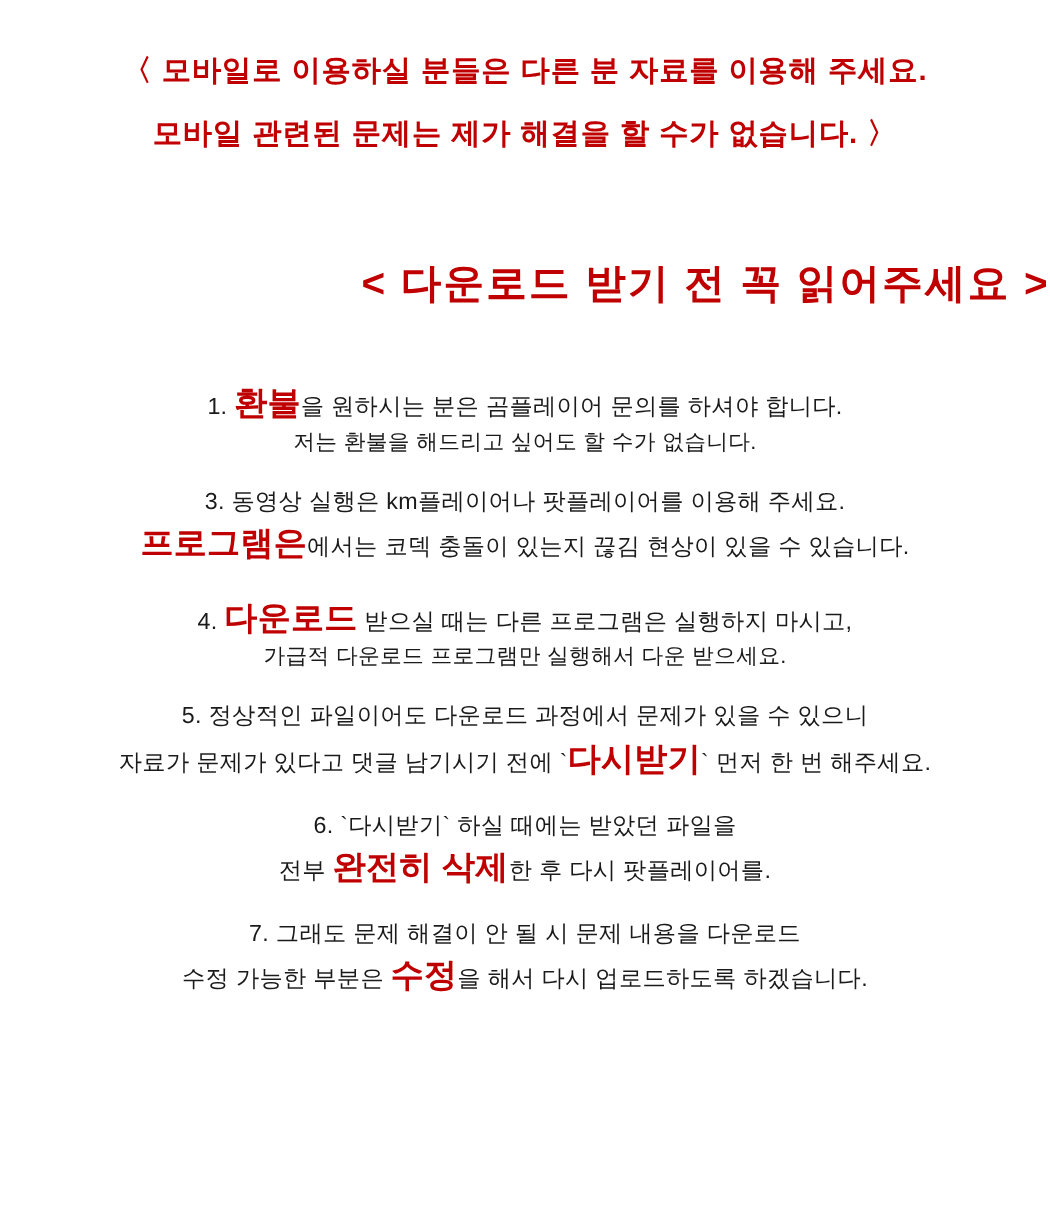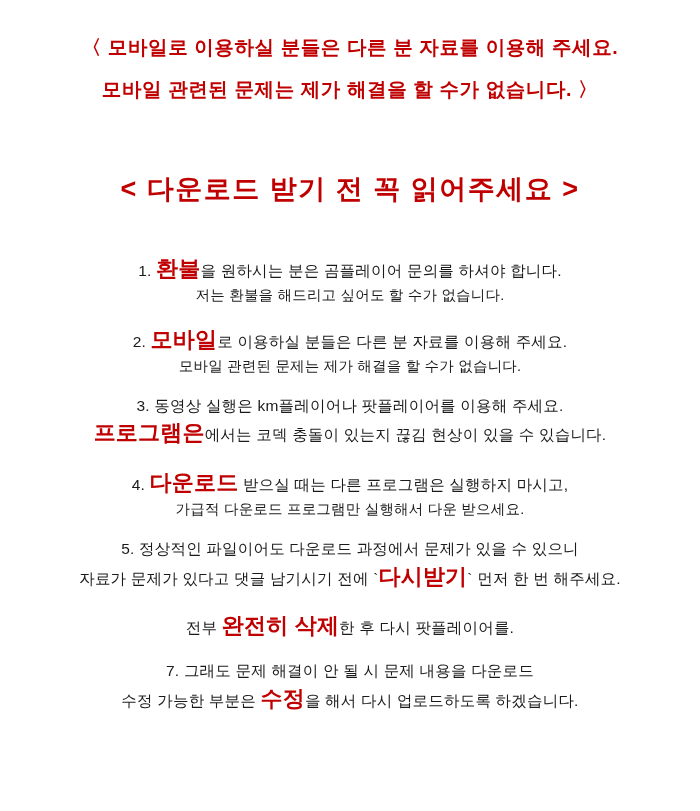--- a/index.html
+++ b/index.html
@@ -32,21 +32,21 @@
     font-weight: bold;
     line-height: 1.0;
     letter-spacing: 0.6px;
     white-space: nowrap;
   }
   .banner-line.l1 { margin-bottom: 22px; }
 
   
   .heading {
     margin-top: 72px;
-    text-align: center;
+    text-align: right;
     color: #c00000;
     font-size: 27px;
     font-weight: bold;
     letter-spacing: 1.5px;
     white-space: nowrap;
   }
 
   
   .notices {
     margin-top: 46px;
@@ -89,27 +89,20 @@
   <div class="notices">
 
     <div class="notice">
       <div class="row">
         <span class="num">1.</span>
         <span class="kw">환불</span><span>을 원하시는 분은 곰플레이어 문의를 하셔야 합니다.</span>
       </div>
       <div class="row sub">저는 환불을 해드리고 싶어도 할 수가 없습니다.</div>
     </div>
 
-    <div class="notice">
-      <div class="row">
-        <span class="num">2.</span>
-        <span class="kw">모바일</span><span>로 이용하실 분들은 다른 분 자료를 이용해 주세요.</span>
-      </div>
-      <div class="row sub">모바일 관련된 문제는 제가 해결을 할 수가 없습니다.</div>
-    </div>
 
     <div class="notice">
       <div class="row">
         <span class="num">3.</span>
         <span>동영상 실행은 km플레이어나 팟플레이어를 이용해 주세요.</span>
       </div>
       <div class="row">
         <span class="kw">프로그램은</span><span>에서는 코덱 충돌이 있는지 끊김 현상이 있을 수 있습니다.</span>
       </div>
     </div>
@@ -128,20 +121,24 @@
         <span class="num">5.</span>
         <span>정상적인 파일이어도 다운로드 과정에서 문제가 있을 수 있으니</span>
       </div>
       <div class="row">
         <span>자료가 문제가 있다고 댓글 남기시기 전에 `</span><span class="kw">다시받기</span><span>` 먼저 한 번 해주세요.</span>
       </div>
     </div>
 
     <div class="notice">
       <div class="row">
+        <span class="num">6.</span>
+        <span>`다시받기` 하실 때에는 받았던 파일을</span>
+      </div>
+      <div class="row">
         <span>전부 </span><span class="kw">완전히 삭제</span><span>한 후 다시 팟플레이어를.</span>
       </div>
     </div>
 
     <div class="notice">
       <div class="row">
         <span class="num">7.</span>
         <span>그래도 문제 해결이 안 될 시 문제 내용을 다운로드</span>
       </div>
       <div class="row">

